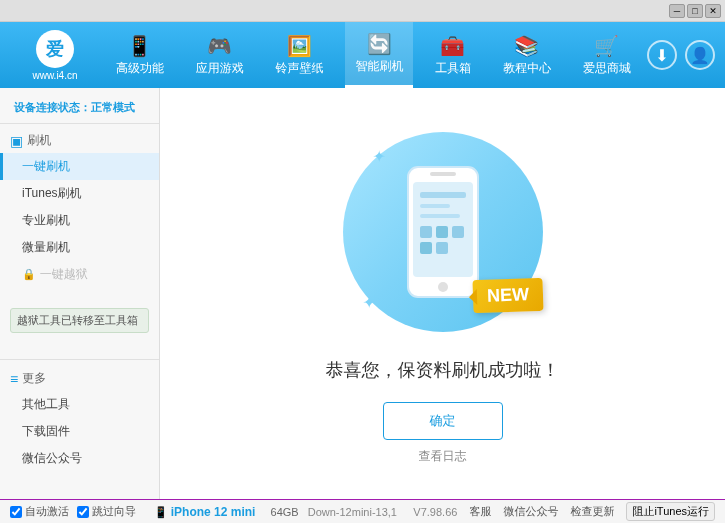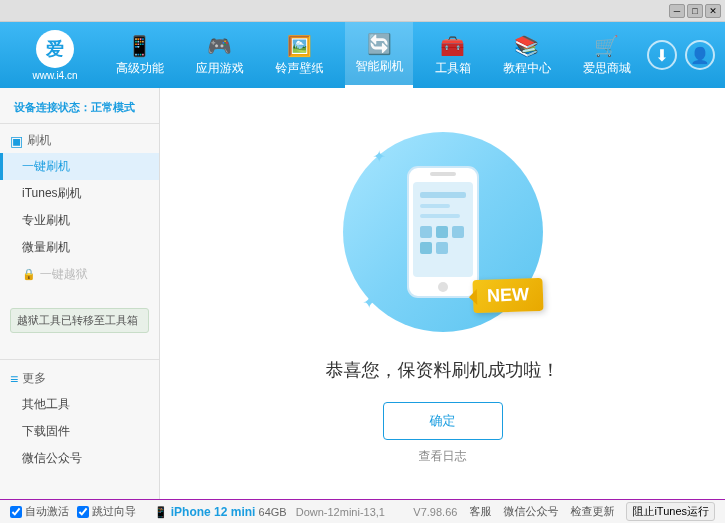--- a/index.html
+++ b/index.html
@@ -385,21 +385,21 @@
       <input type="checkbox" checked="" style="">
       <span>自动激活</span>
     </label>
     <label class="checkbox-item">
       <input type="checkbox" checked="" style="">
       <span>跳过向导</span>
     </label>
     <div class="device-info">
       <span>📱 </span>
       <span class="device-name">iPhone 12 mini</span>
-      <span style="color:#666;margin-left:0;">64GB</span>
+      <span style="color:#666;margin-left:12px;">64GB</span>
       <span style="color:#888;margin-left:6px;">Down-12mini-13,1</span>
     </div>
   </div>
   <div class="bottom-right">
     <span class="version-text">V7.98.66</span>
     <span class="bottom-right-item">客服</span>
     <span class="bottom-right-item">微信公众号</span>
     <span class="bottom-right-item">检查更新</span>
     <span class="itunes-status">
       <button class="stop-btn">阻止iTunes运行</button>

